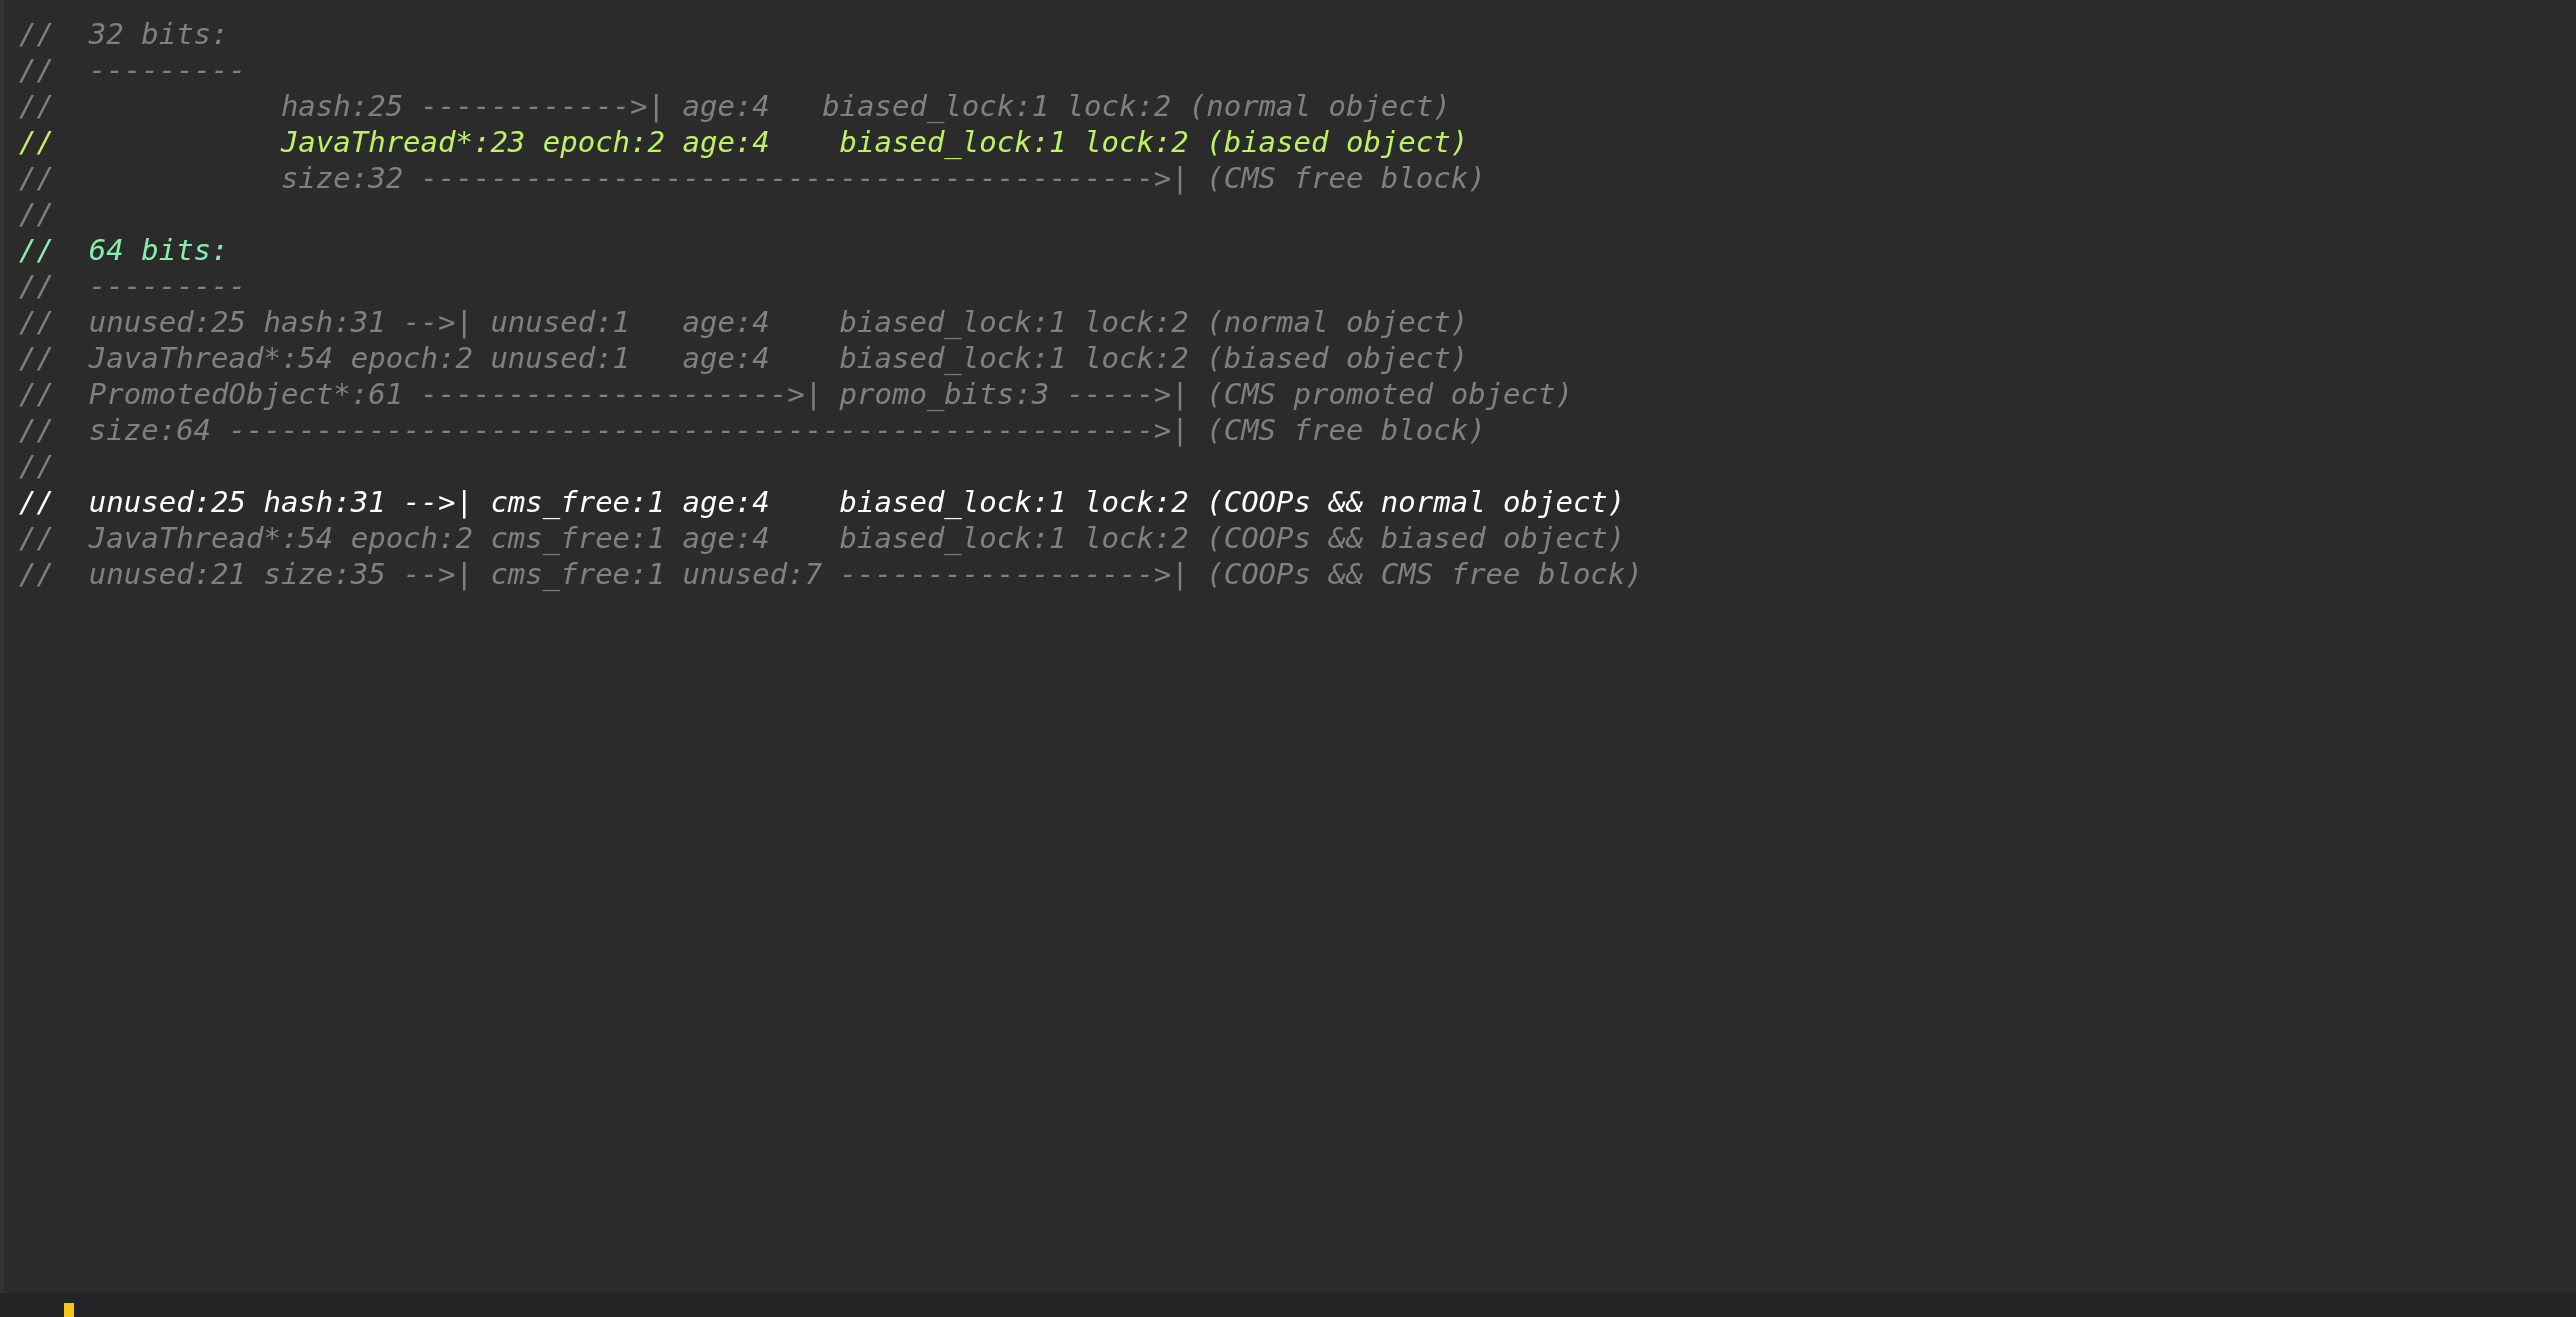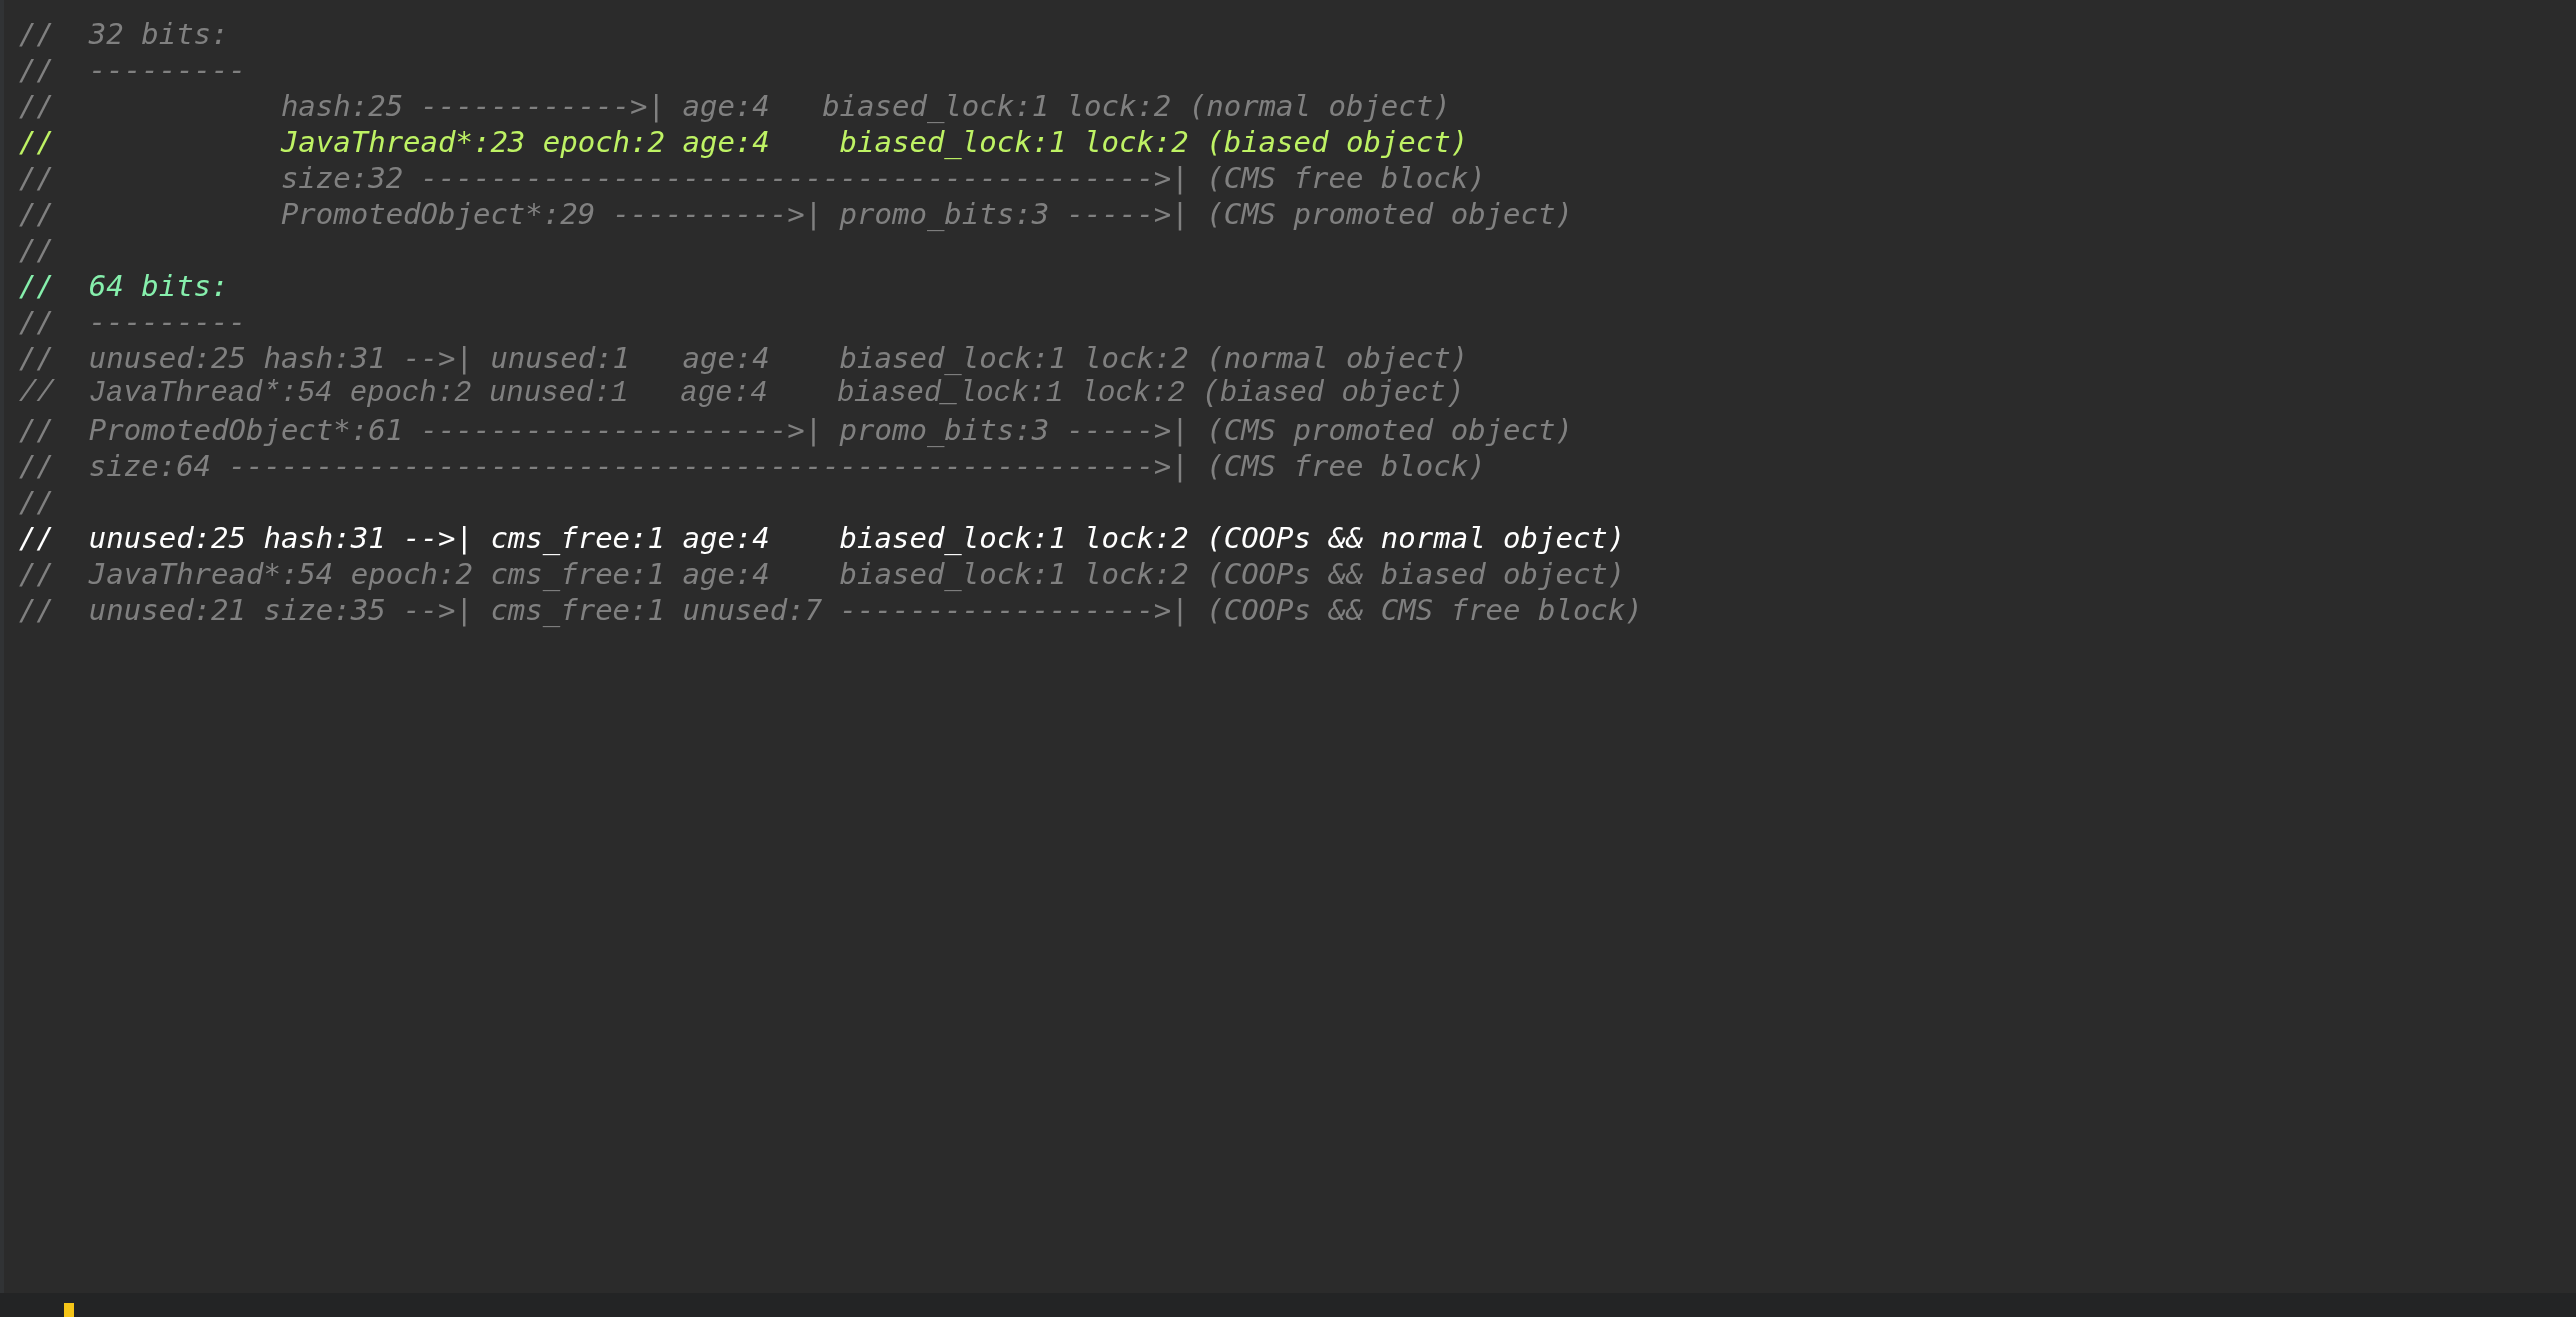--- a/index.html
+++ b/index.html
@@ -81,26 +81,25 @@
 <div id="editor" style="background: rgb(43, 43, 43);">
 
   <div id="gutter-stripe" style="background: rgb(49, 51, 53);"></div>
 
   <div id="code-lines">
       <div class="code-line" style="color: rgb(128, 128, 128); height: 36px; line-height: 36px;">//  32 bits:</div>
       <div class="code-line" style="color: rgb(128, 128, 128); height: 36px; line-height: 36px;">//  ---------</div>
       <div class="code-line" style="color: rgb(128, 128, 128); height: 36px; line-height: 36px;">//             hash:25 ------------&gt;| age:4   biased_lock:1 lock:2 (normal object)</div>
       <div class="code-line" style="color: #bef264; height: 36px; line-height: 36px;">//             JavaThread*:23 epoch:2 age:4    biased_lock:1 lock:2 (biased object)</div>
       <div class="code-line" style="color: rgb(128, 128, 128); height: 36px; line-height: 36px; font-style: italic;">//             size:32 ------------------------------------------&gt;| (CMS free block)</div>
-      <div class="code-line" style="color: rgb(128, 128, 128); height: 36px; line-height: 36px;">//             PromotedObject*:29 ----------&gt;| promo_bits:3 -----&gt;| (CMS promoted object)</div>
       <div class="code-line" style="color: rgb(128, 128, 128); height: 36px; line-height: 36px;">//</div>
       <div class="code-line" style="color: #86efac; height: 36px; line-height: 36px;">//  64 bits:</div>
       <div class="code-line" style="color: rgb(128, 128, 128); height: 36px; line-height: 36px;">//  ---------</div>
       <div class="code-line" style="color: rgb(128, 128, 128); height: 36px; line-height: 36px;">//  unused:25 hash:31 --&gt;| unused:1   age:4    biased_lock:1 lock:2 (normal object)</div>
-      <div class="code-line" style="color: rgb(128, 128, 128); height: 36px; line-height: 36px; font-family: Liberation Mono, monospace;">//  JavaThread*:54 epoch:2 unused:1   age:4    biased_lock:1 lock:2 (biased object)</div>
+      <div class="code-line" style="color: rgb(128, 128, 128); height: 36px; line-height: 36px;">//  JavaThread*:54 epoch:2 unused:1   age:4    biased_lock:1 lock:2 (biased object)</div>
       <div class="code-line" style="color: rgb(128, 128, 128); height: 36px; line-height: 36px;">//  PromotedObject*:61 ---------------------&gt;| promo_bits:3 -----&gt;| (CMS promoted object)</div>
       <div class="code-line" style="color: rgb(128, 128, 128); height: 36px; line-height: 36px;">//  size:64 -----------------------------------------------------&gt;| (CMS free block)</div>
       <div class="code-line" style="color: rgb(128, 128, 128); height: 36px; line-height: 36px;">//</div>
       <div class="code-line" style="color: #ffffff; height: 36px; line-height: 36px;">//  unused:25 hash:31 --&gt;| cms_free:1 age:4    biased_lock:1 lock:2 (COOPs &amp;&amp; normal object)</div>
       <div class="code-line" style="color: rgb(128, 128, 128); height: 36px; line-height: 36px;">//  JavaThread*:54 epoch:2 cms_free:1 age:4    biased_lock:1 lock:2 (COOPs &amp;&amp; biased object)</div>
       <div class="code-line" style="color: rgb(128, 128, 128); height: 36px; line-height: 36px;">//  unused:21 size:35 --&gt;| cms_free:1 unused:7 ------------------&gt;| (COOPs &amp;&amp; CMS free block)</div>
     </div>
 
   <div id="bottom-band">
     <div id="caret-marker" style="background: rgb(245, 197, 24);"></div>

